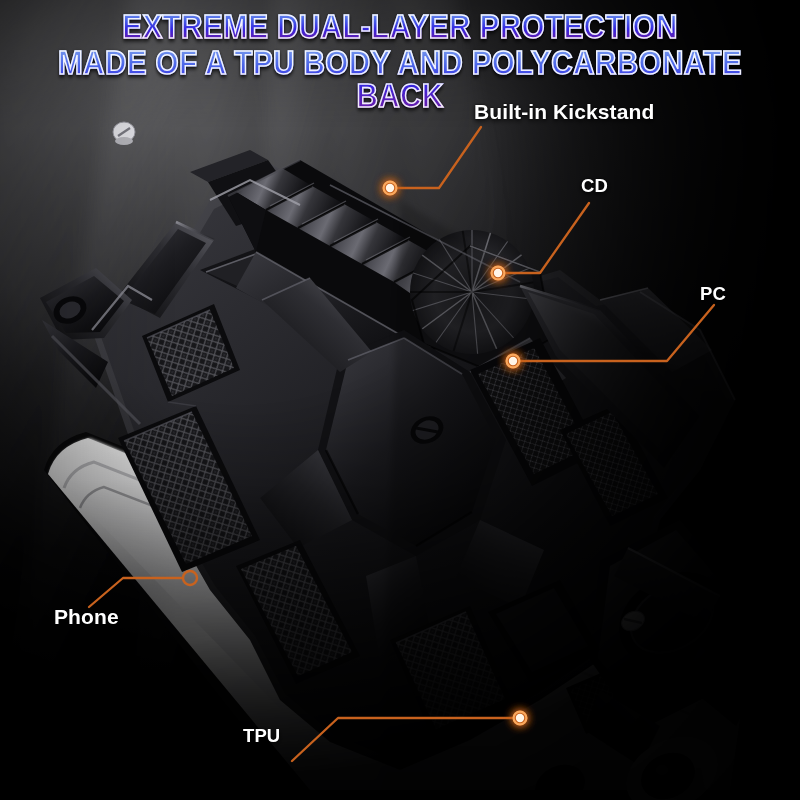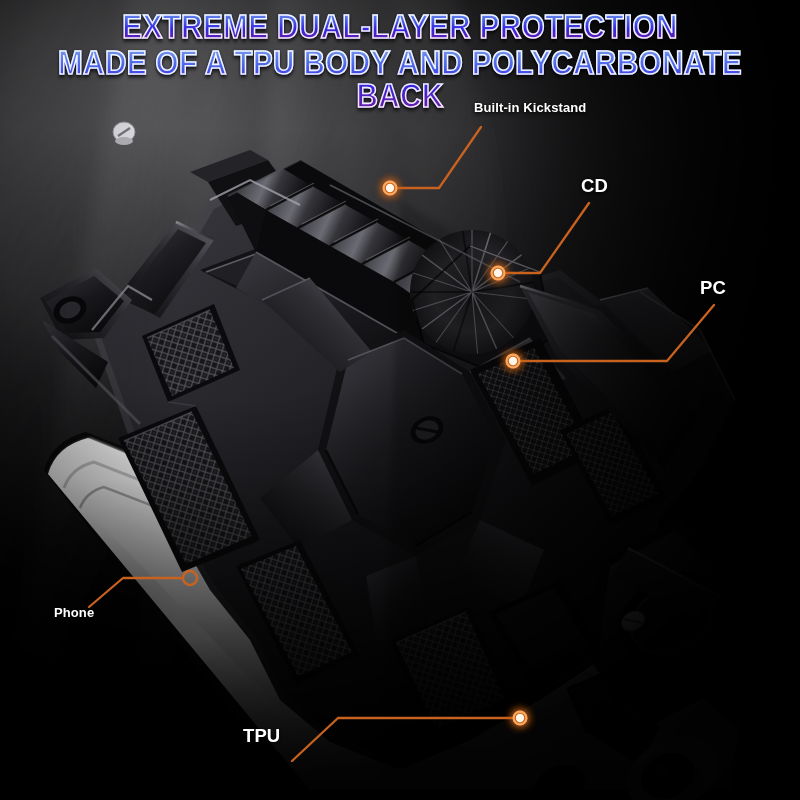--- a/index.html
+++ b/index.html
@@ -49,21 +49,21 @@
     paint-order:stroke fill;
     filter:drop-shadow(0 2px 2px rgba(0,0,0,.85));
   }
   .hl-1{ font-size:33px; transform:scaleX(.90); }
   .hl-2{ font-size:33px; transform:scaleX(.90); margin-top:3px; }
 
   
   #callouts{ position:absolute; inset:0; z-index:35; }
   .co-label{
     position:absolute; z-index:36;
-    color:#fff; font-weight:700; font-size:13px;
+    color:#fff; font-weight:700; font-size:21px;
     white-space:nowrap; letter-spacing:.1px;
     text-shadow:0 2px 5px rgba(0,0,0,.95), 0 0 2px rgba(0,0,0,.9);
   }
   .co-label.small{ font-size:18.5px;text-align:center; }
 </style>
 </head>
 <body>
 
 <div id="stage">
 
@@ -466,18 +466,18 @@
         <circle cx="190" cy="578" r="7" fill="none" stroke="#c8621e" stroke-width="2.4"></circle>
         <circle cx="520" cy="718" r="7.5" fill="#c8621e" filter="url(#glow)"></circle>
         <circle cx="520" cy="718" r="4.2" fill="#fff5e8"></circle>
         <circle cx="520" cy="718" r="6.4" fill="none" stroke="#ffb066" stroke-width="2.2" opacity=".9"></circle>
       </g>
   </svg>
 
   <div id="callout-labels">
       <div class="co-label" style="left: 474px; top: 100px;">Built-in Kickstand</div>
       <div class="co-label small" style="left: 581px; top: 175px;">CD</div>
-      <div class="co-label small" style="left: 700px; top: 277px;">PC</div>
+      <div class="co-label small" style="left: 700px; top: 283px;">PC</div>
       <div class="co-label" style="left: 54px; top: 605px;">Phone</div>
       <div class="co-label small" style="left: 243px; top: 725px;">TPU</div>
     </div>
 
 </div>
 
 </body></html>

